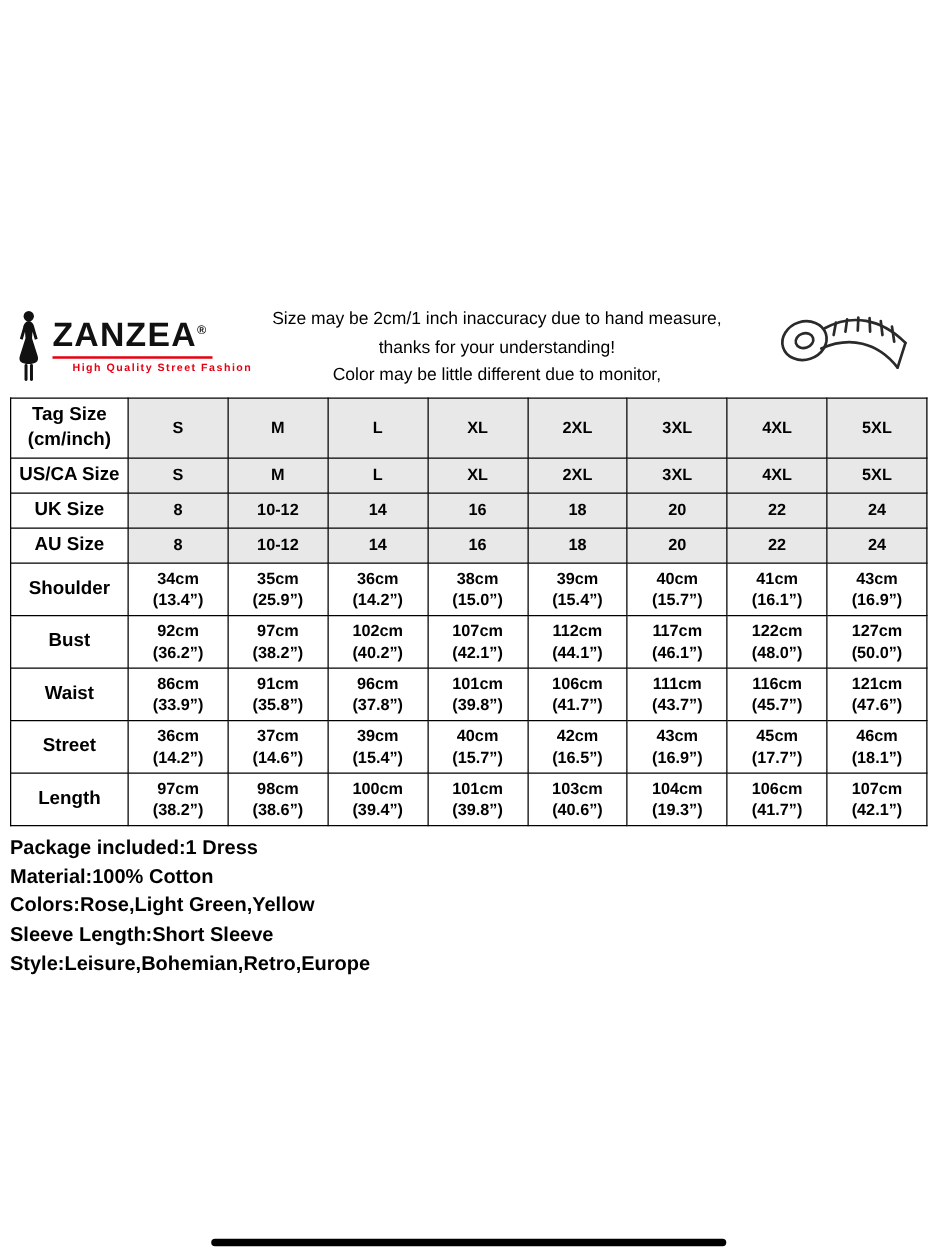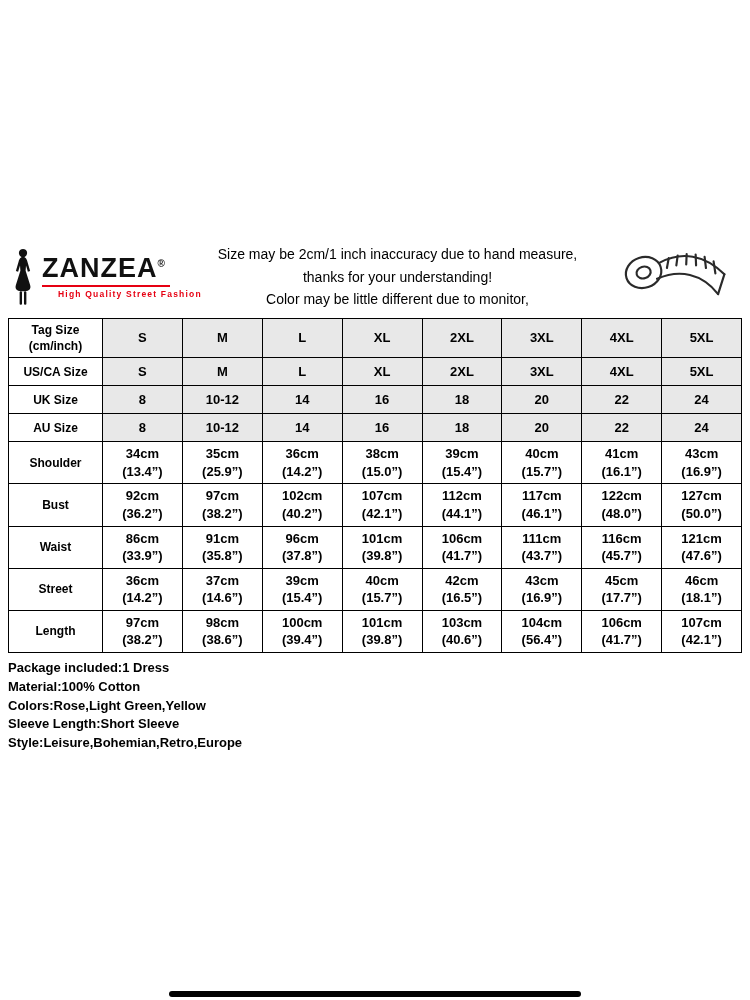--- a/index.html
+++ b/index.html
@@ -23,28 +23,28 @@
   .tape{width:135px;display:flex;justify-content:center;align-items:center;}
 
   
   table.size{width:100%;border-collapse:collapse;table-layout:fixed;}
   table.size td{
     border:1px solid #000;text-align:center;vertical-align:middle;
     font-weight:bold;font-size:13px;line-height:1.35;
     padding:3px 1px;white-space:pre-line;background:#fff;
   }
   table.size col.c-label{width:94px;}
-  table.size td.label{font-size:12px;}
+  table.size td.label{font-size:15px;}
   table.size tr.hdr-row td{height:21px;}
   table.size tr.hdr-row td.shade{background:var(--shade,#e8e8e8);}
   table.size tr.meas-row td{height:33px;}
 
   
   .notes{margin-top:6px;}
-  .notes div{font-weight:bold;font-size:13px;line-height:1.45;text-align:left;}
+  .notes div{font-weight:bold;font-size:16px;line-height:1.45;text-align:left;}
 
   .bottom-bar{
     position:absolute;left:50%;bottom:3px;transform:translateX(-50%);
     width:412px;height:6px;background:#000;border-radius:3px;
   }
 </style>
 </head>
 <body>
 
 <div class="content">
@@ -231,21 +231,21 @@
 (38.2”)</td>
           <td>98cm
 (38.6”)</td>
           <td>100cm
 (39.4”)</td>
           <td>101cm
 (39.8”)</td>
           <td>103cm
 (40.6”)</td>
           <td>104cm
-(56.4”)</td>
+(19.3”)</td>
           <td>106cm
 (41.7”)</td>
           <td>107cm
 (42.1”)</td>
         </tr>
       </tbody>
   </table>
 
   <div class="notes">
       <div>Package included:1 Dress</div>

